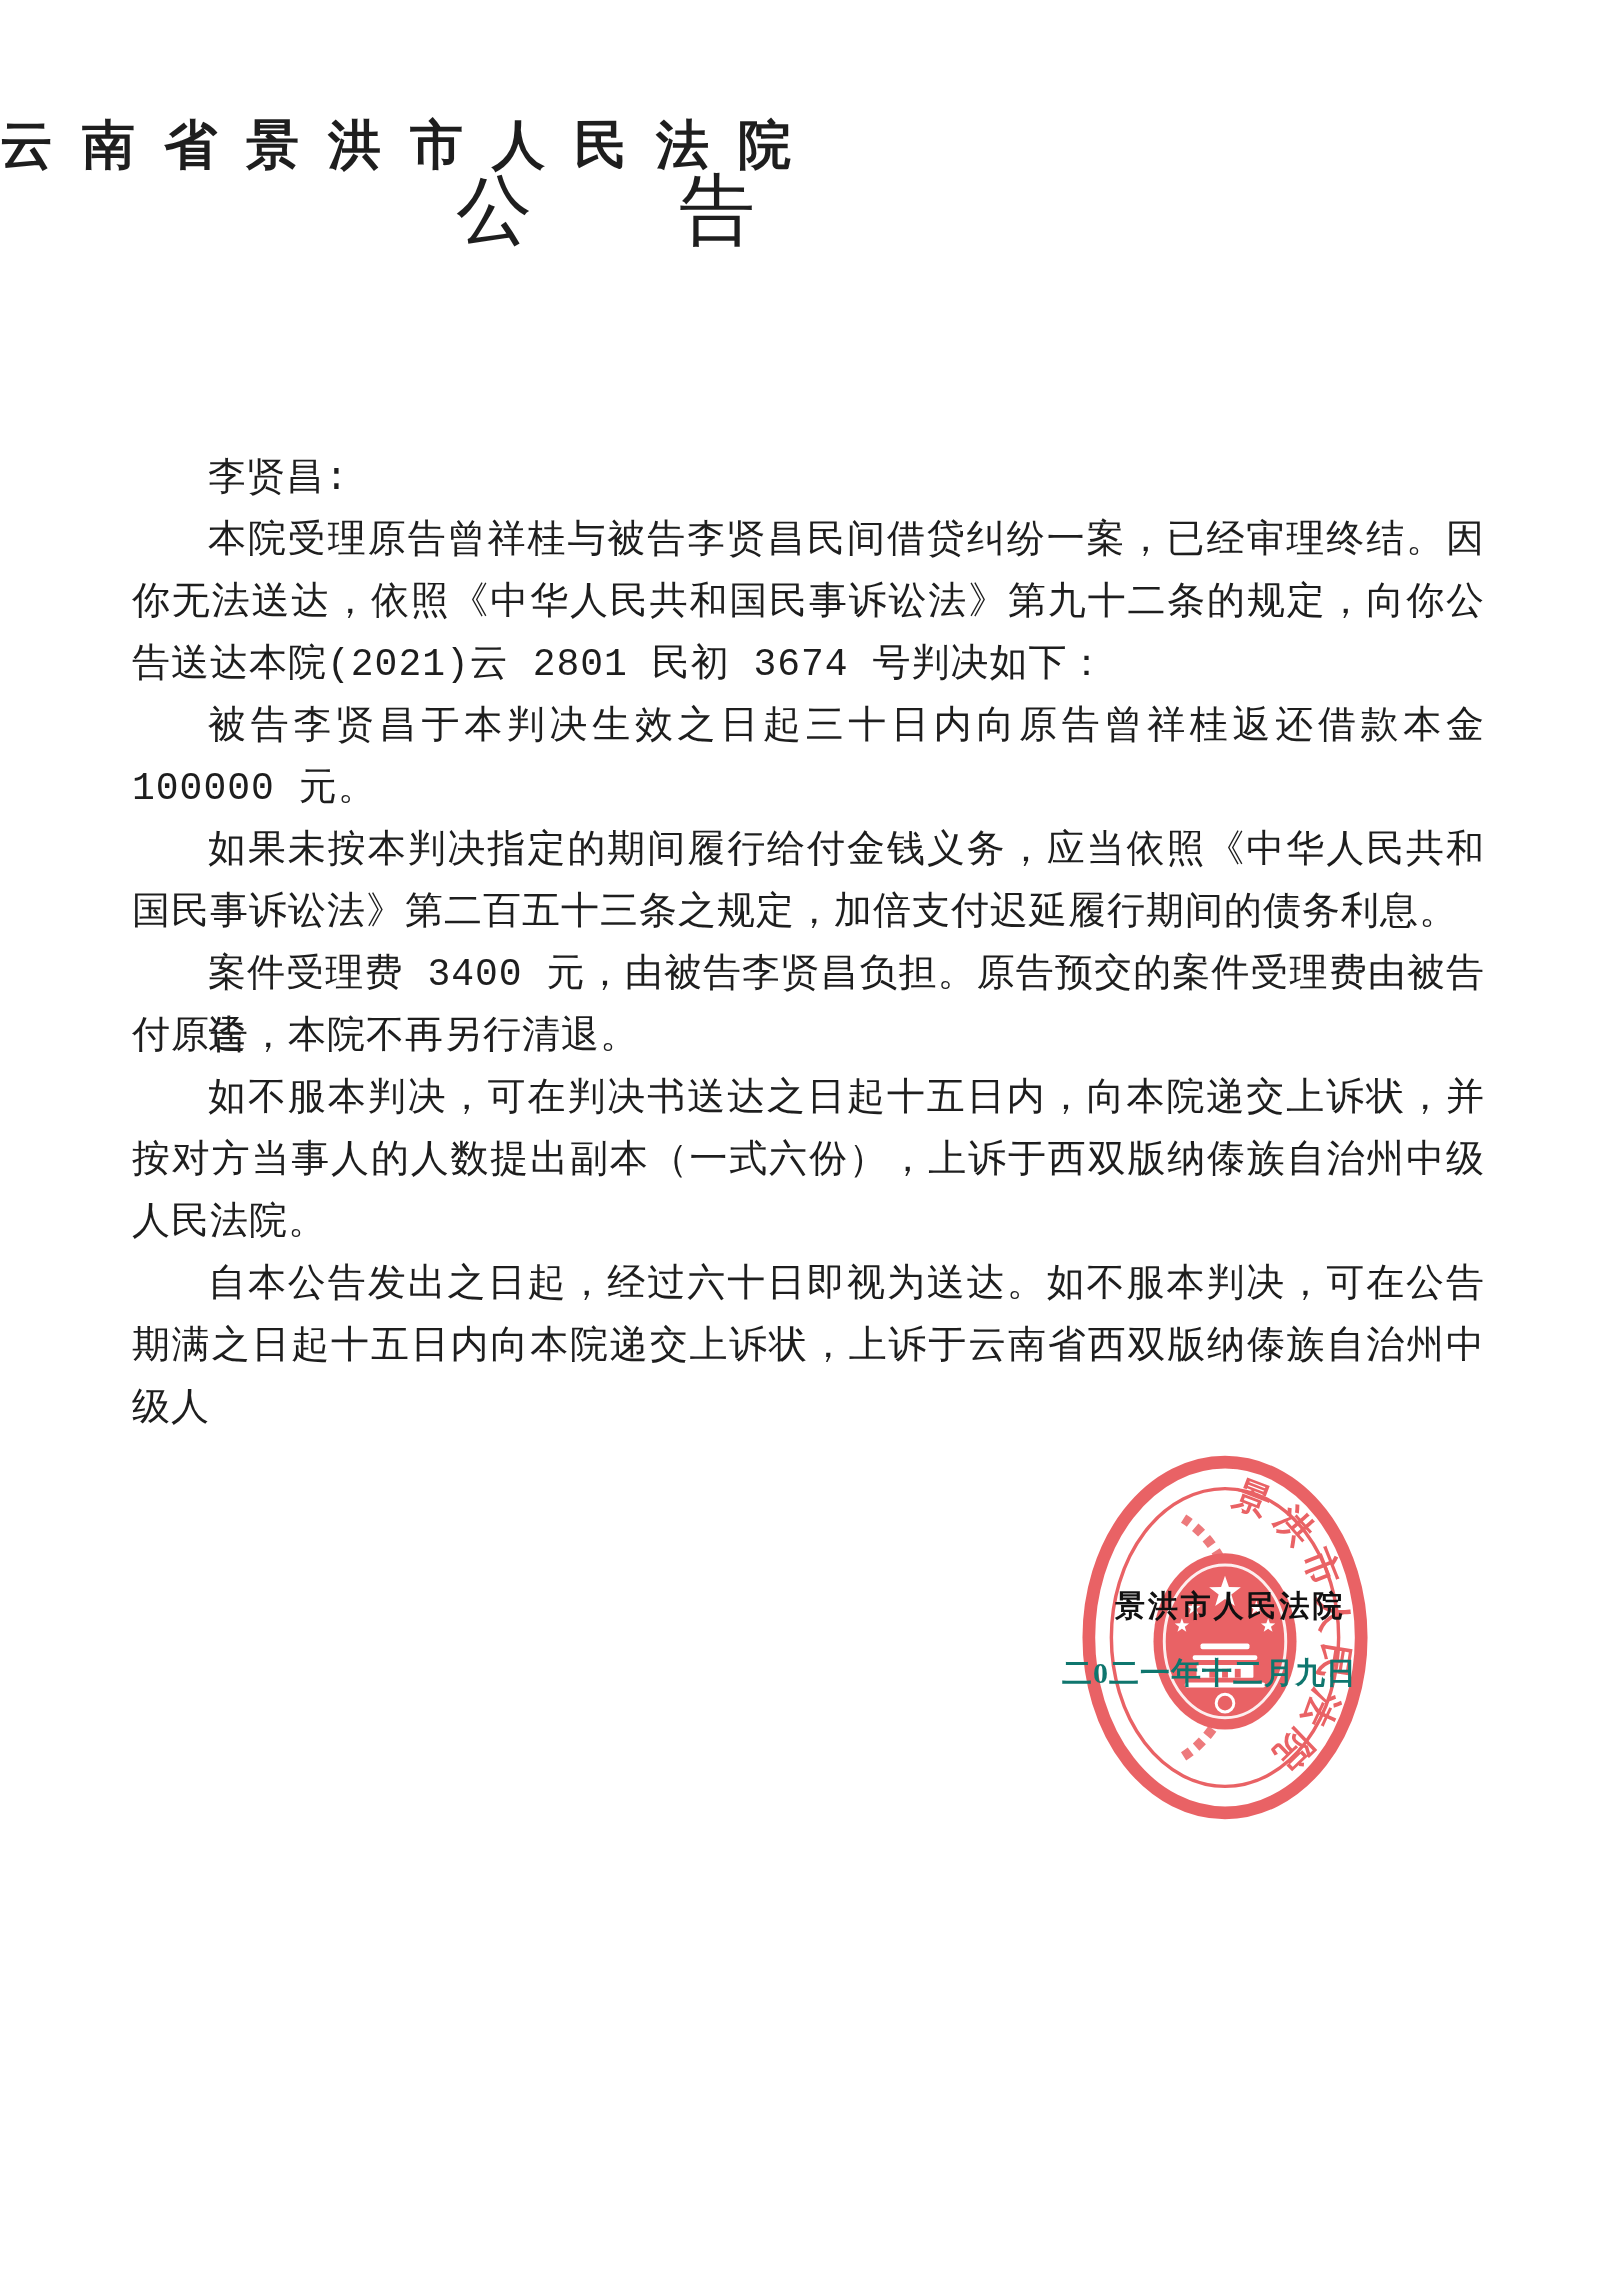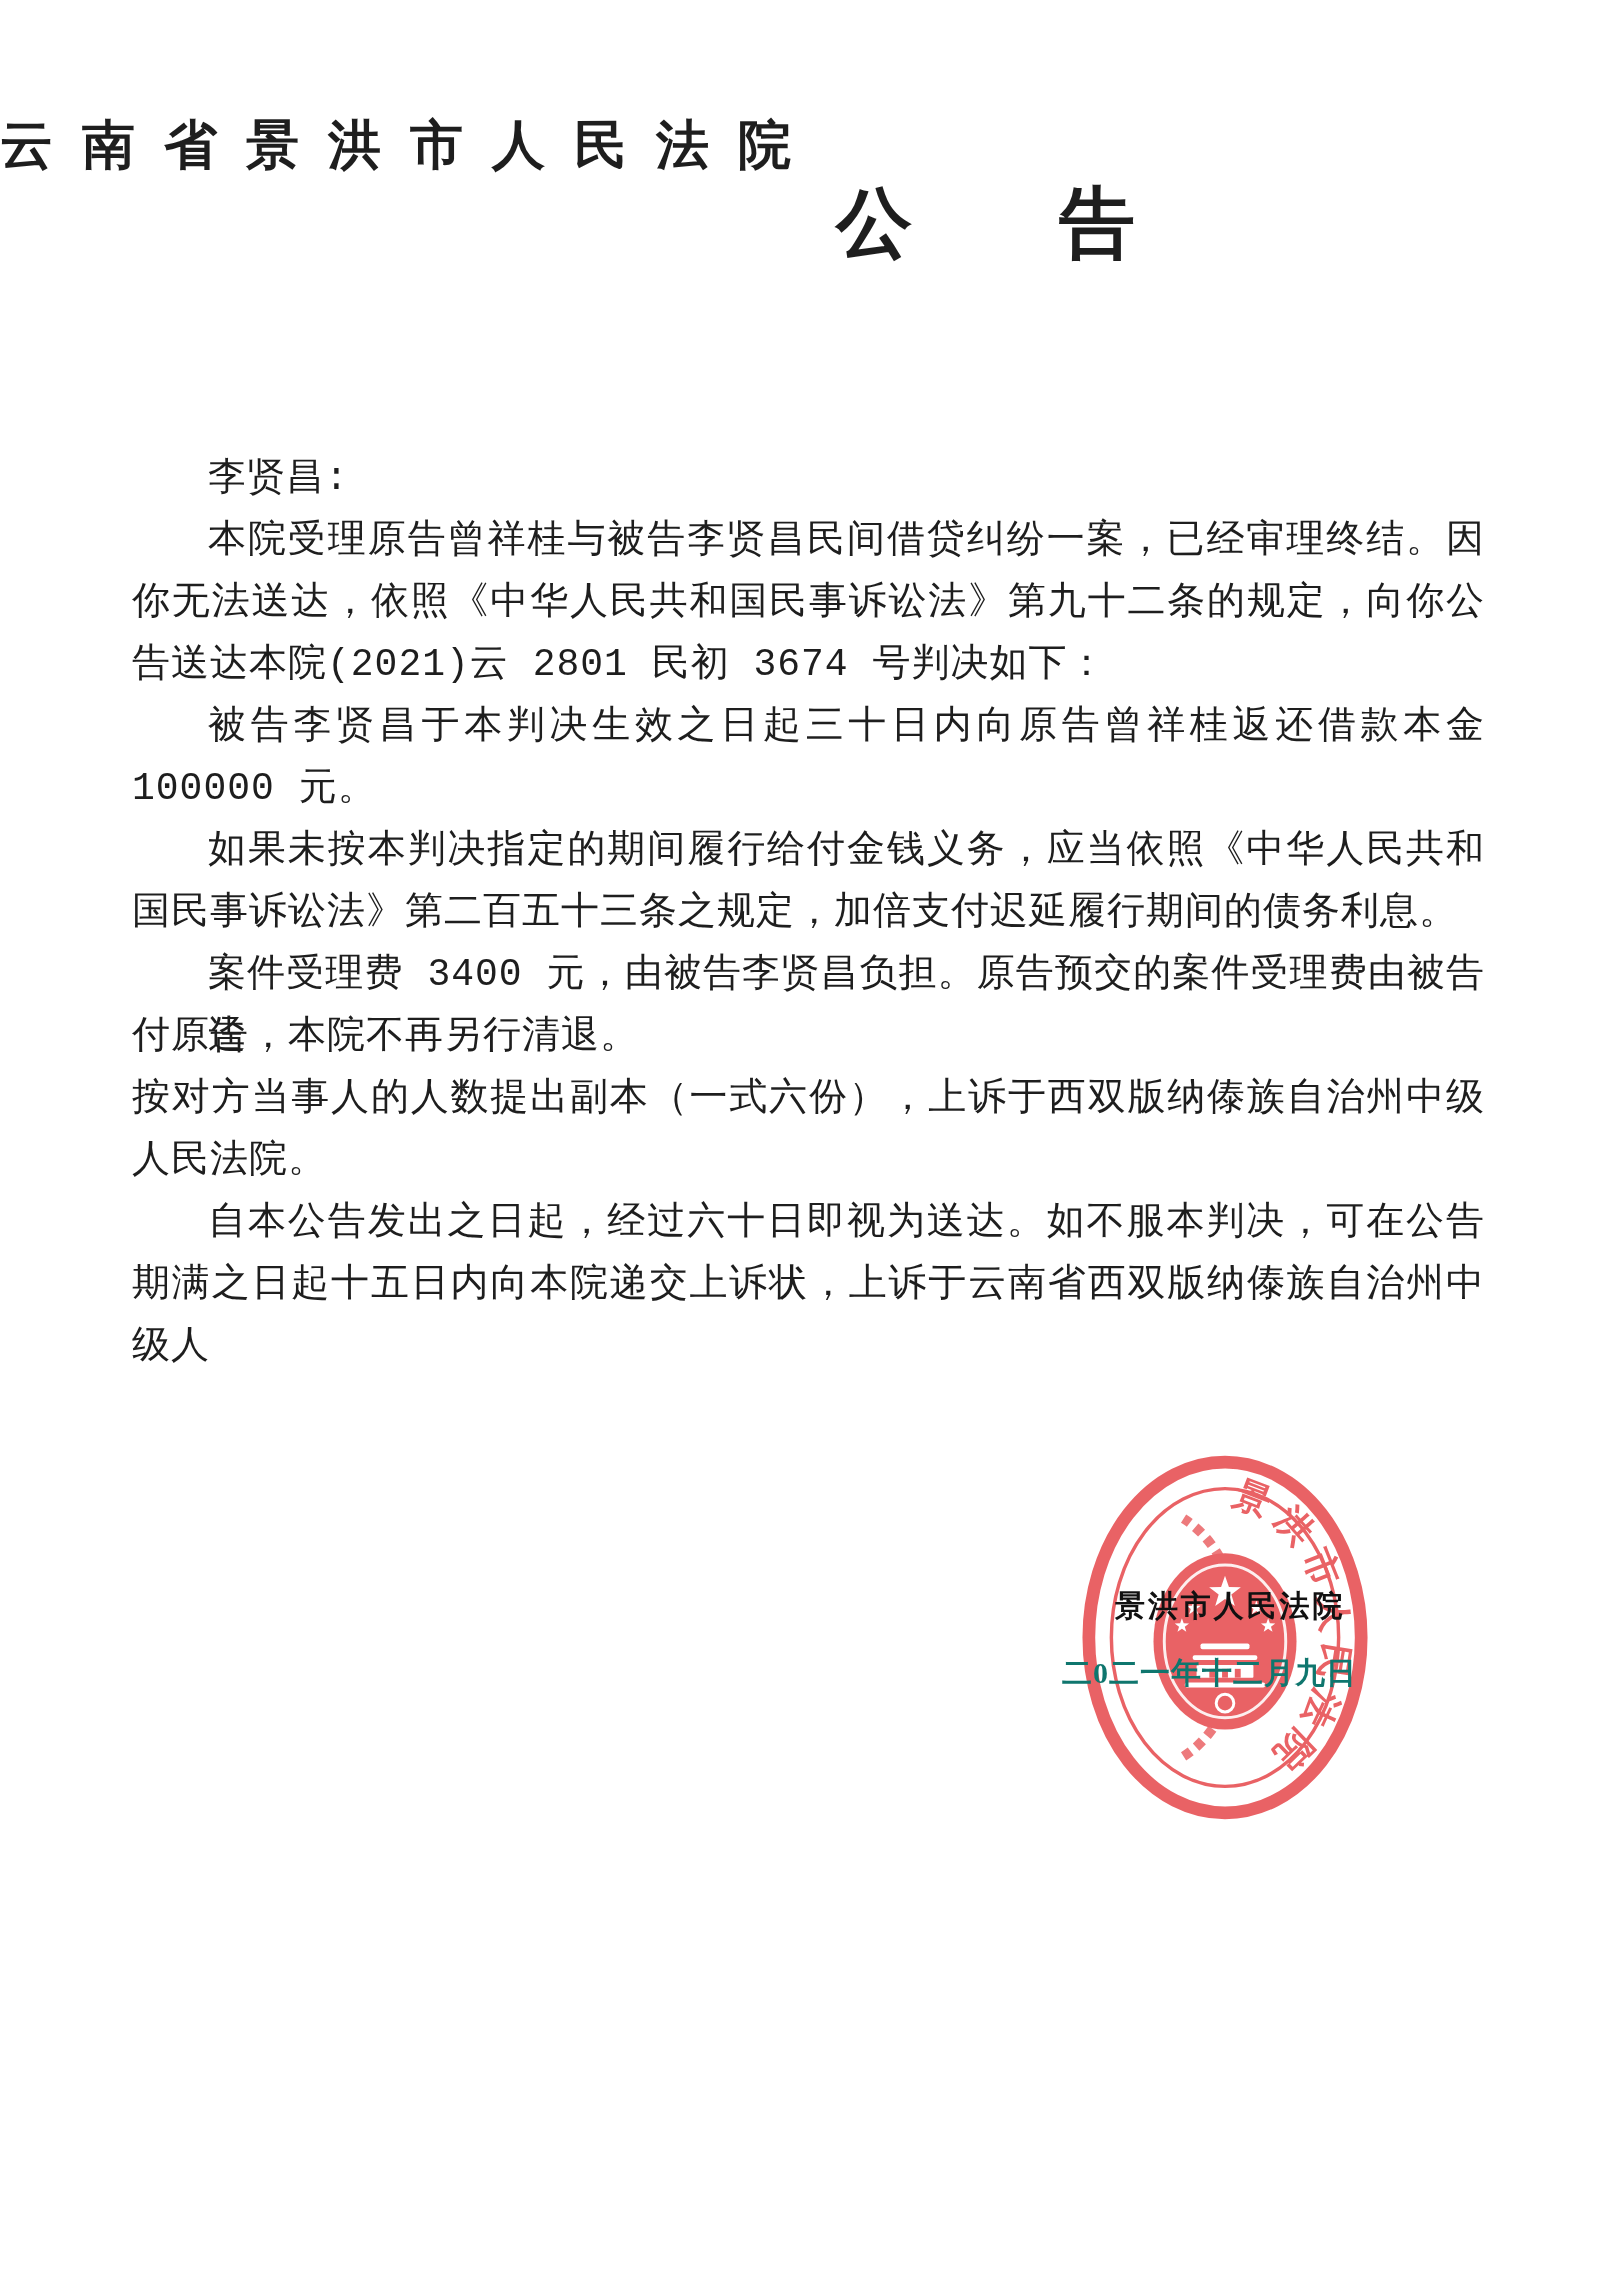--- a/index.html
+++ b/index.html
@@ -12,22 +12,22 @@
     overflow:hidden;
   }
   .page { position:absolute; inset:0; }
 
   .title {
     position:absolute; left:0; top:110px; width:1206px;
     text-align:left; font-size:53px; font-weight:600;
     letter-spacing:29px; white-space:nowrap;
   }
   .subtitle {
-    position:absolute; left:76px; top:173px; width:1206px;
-    text-align:right; font-size:76px; font-weight:700;
+    position:absolute; left:76px; top:160px; width:1206px;
+    text-align:center; font-size:76px; font-weight:400;
     letter-spacing:147px; white-space:nowrap;
   }
 
   .body-lines {
     position:absolute; left:132px; top:448px; width:1353px;font-family:Liberation Mono, monospace;
   }
   .bline {
     height:62px; line-height:62px; font-size:38px;
     letter-spacing:1px;
   }
@@ -63,20 +63,21 @@
       <div class="bline indent">李贤昌:</div>
       <div class="bline indent fill">本院受理原告曾祥桂与被告李贤昌民间借贷纠纷一案，已经审理终结。因</div>
       <div class="bline fill">你无法送达，依照《中华人民共和国民事诉讼法》第九十二条的规定，向你公</div>
       <div class="bline">告送达本院(2021)云 2801 民初 3674 号判决如下：</div>
       <div class="bline indent fill">被告李贤昌于本判决生效之日起三十日内向原告曾祥桂返还借款本金</div>
       <div class="bline">100000 元。</div>
       <div class="bline indent fill">如果未按本判决指定的期间履行给付金钱义务，应当依照《中华人民共和</div>
       <div class="bline">国民事诉讼法》第二百五十三条之规定，加倍支付迟延履行期间的债务利息。</div>
       <div class="bline indent fill">案件受理费 3400 元，由被告李贤昌负担。原告预交的案件受理费由被告迳</div>
       <div class="bline">付原告，本院不再另行清退。</div>
+      <div class="bline indent fill">如不服本判决，可在判决书送达之日起十五日内，向本院递交上诉状，并</div>
       <div class="bline fill">按对方当事人的人数提出副本（一式六份），上诉于西双版纳傣族自治州中级</div>
       <div class="bline">人民法院。</div>
       <div class="bline indent fill">自本公告发出之日起，经过六十日即视为送达。如不服本判决，可在公告</div>
       <div class="bline fill">期满之日起十五日内向本院递交上诉状，上诉于云南省西双版纳傣族自治州中</div>
       <div class="bline">级人</div>
     </div>
 
   <svg class="seal" viewBox="0 0 295 372">
     <g fill="none" stroke="#e85558">
 

